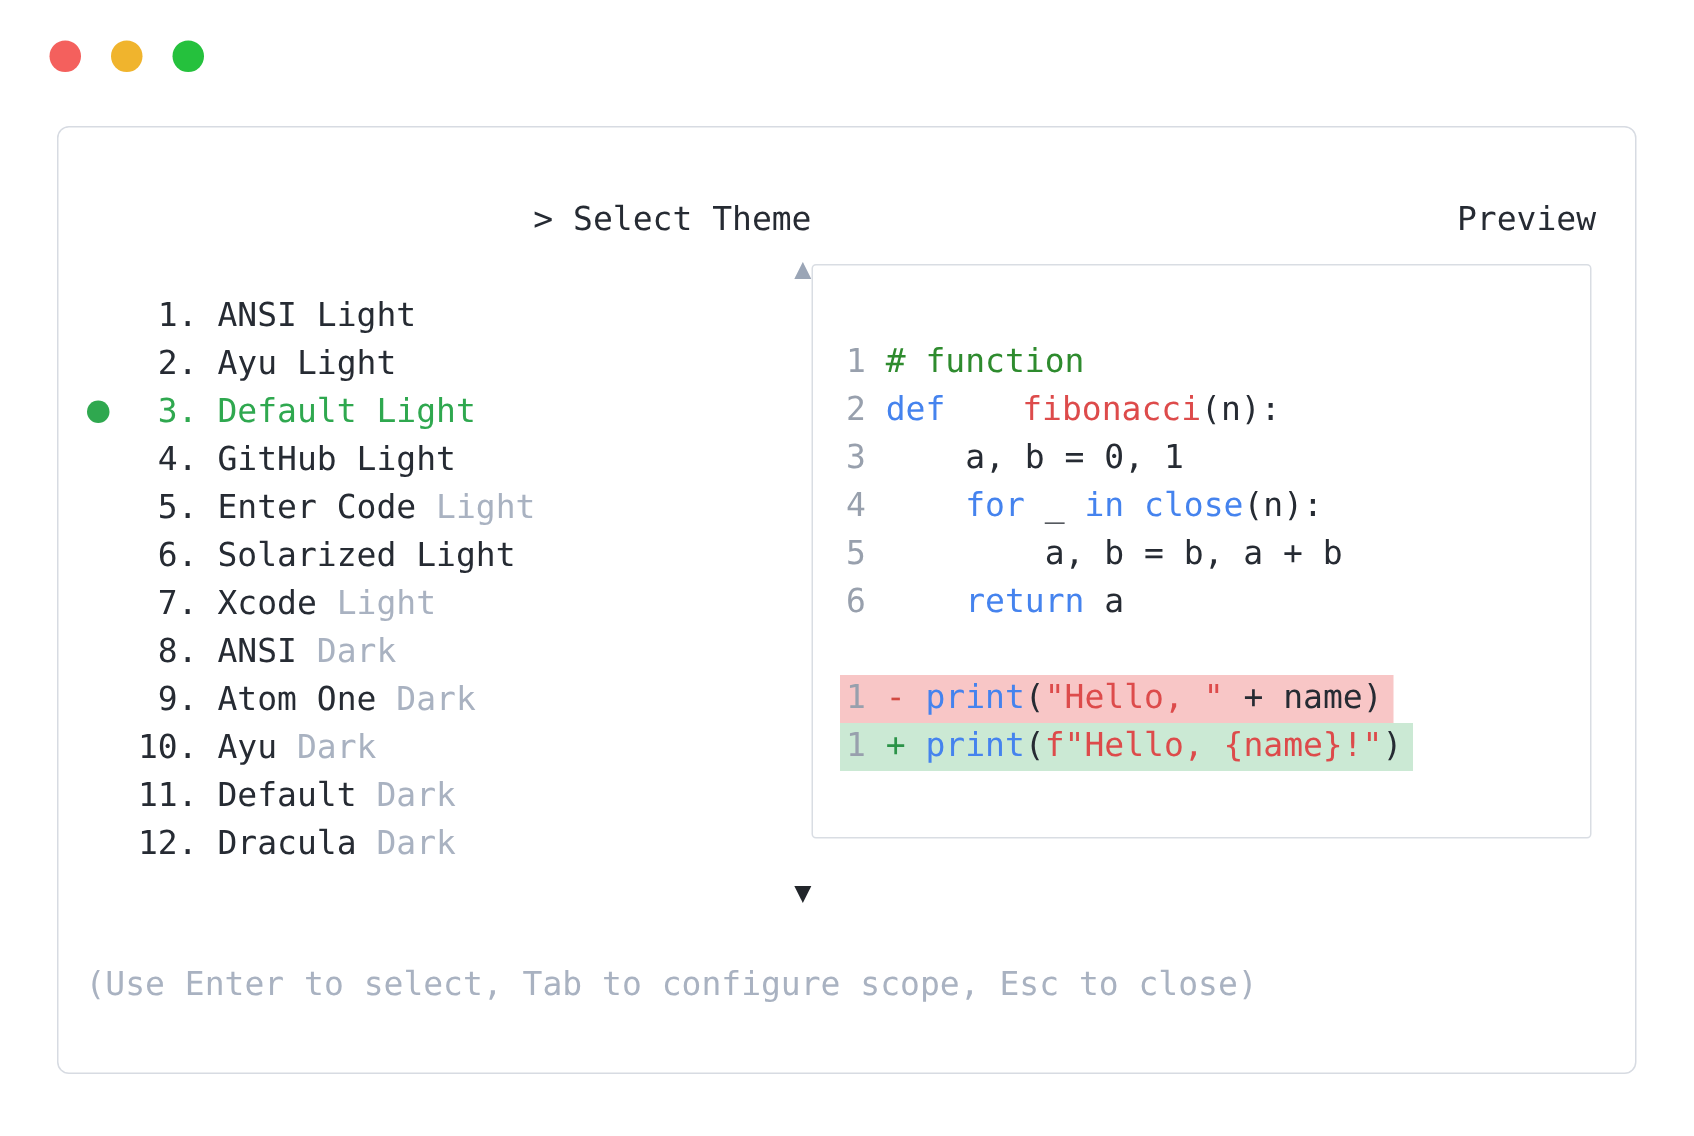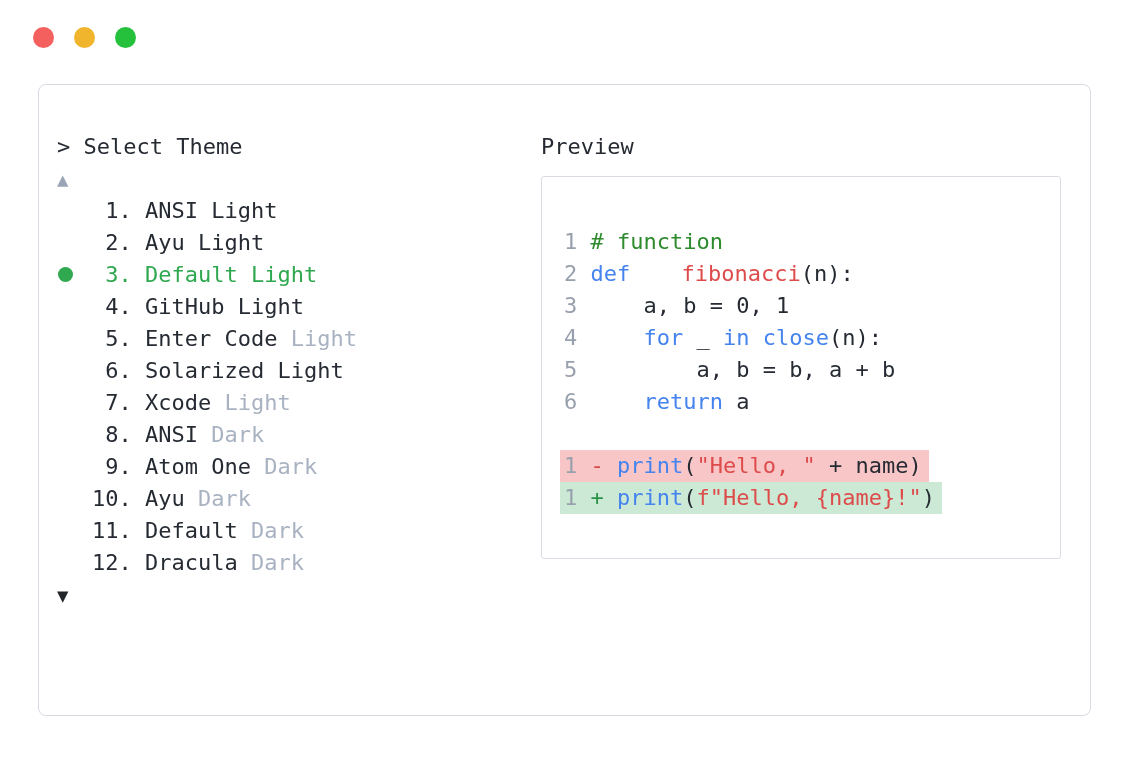--- a/index.html
+++ b/index.html
@@ -25,21 +25,21 @@
   .light.yellow{background:var(--traffic-yellow);}
   .light.green{background:var(--traffic-green);}
 
   .panel{
     position:absolute;left:38px;top:84px;width:1053px;height:632px;
     border:1.5px solid var(--panel-border);border-radius:8px;
     padding:46px 26px 0 18px;background:#fff;
   }
   .columns{display:flex;}
   .left-col{width:484px;flex:none;}
-  .line{height:32px;}
+  .line{height:32px;text-align:right;}
   .prompt{color:var(--text-dark);white-space:pre;}
   .tri{font-size:19px;}
   .tri.up{color:var(--scroll-up);}
   .tri.down{color:var(--scroll-down);}
 
   .row{position:relative;height:32px;padding-left:35px;white-space:pre;cursor:default;}
   .dot{position:absolute;left:1px;top:8px;width:15px;height:15px;border-radius:50%;
        background:var(--selected-green);}
   .num,.nm{color:var(--text-dark);}
   .variant{color:var(--text-dark);}
@@ -112,13 +112,14 @@
             <div class="cline"><span class="cinner"><span class="ln">4</span> <span class="seg-plain">    </span><span class="seg-keyword">for</span><span class="seg-plain"> _ </span><span class="seg-keyword">in</span><span class="seg-plain"> </span><span class="seg-keyword">close</span><span class="seg-plain">(n):</span></span></div>
             <div class="cline"><span class="cinner"><span class="ln">5</span> <span class="seg-plain">        a, b = b, a + b</span></span></div>
             <div class="cline"><span class="cinner"><span class="ln">6</span> <span class="seg-plain">    </span><span class="seg-keyword">return</span><span class="seg-plain"> a</span></span></div>
             <div class="cline"></div>
             <div class="cline"><span class="cinner removed"><span class="ln">1</span> <span class="sign-minus">-</span> <span class="seg-keyword">print</span><span class="seg-plain">(</span><span class="seg-string">"Hello, "</span><span class="seg-plain"> + name)</span></span></div>
             <div class="cline"><span class="cinner added"><span class="ln">1</span> <span class="sign-plus">+</span> <span class="seg-keyword">print</span><span class="seg-plain">(</span><span class="seg-string">f"Hello, {name}!"</span><span class="seg-plain">)</span></span></div>
           </div>
       </div>
     </div>
   </div>
+  <div class="help">(Use Enter to select, Tab to configure scope, Esc to close)</div>
 </div>
 
 </body></html>

